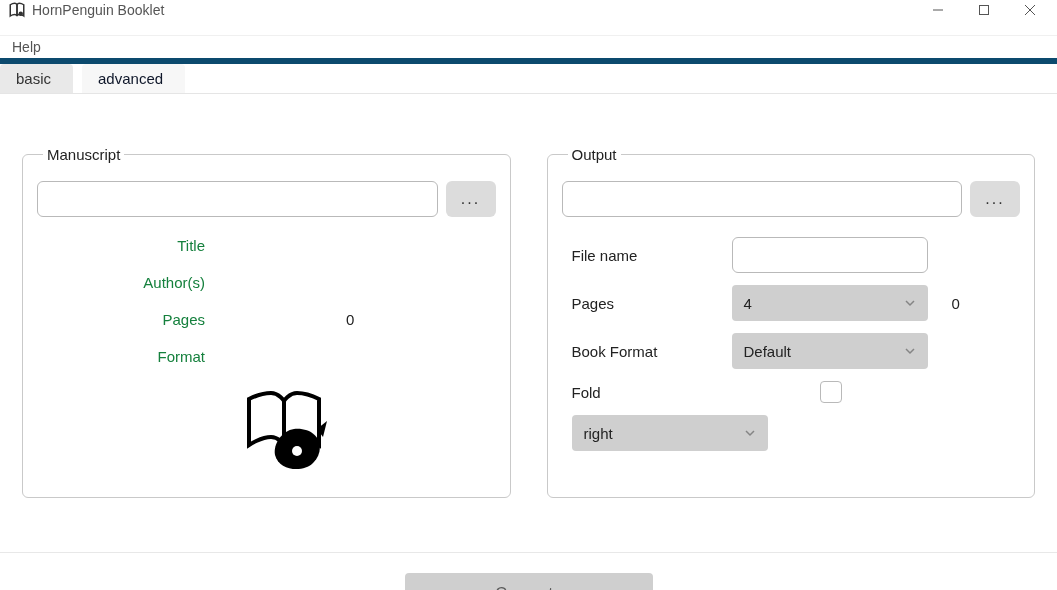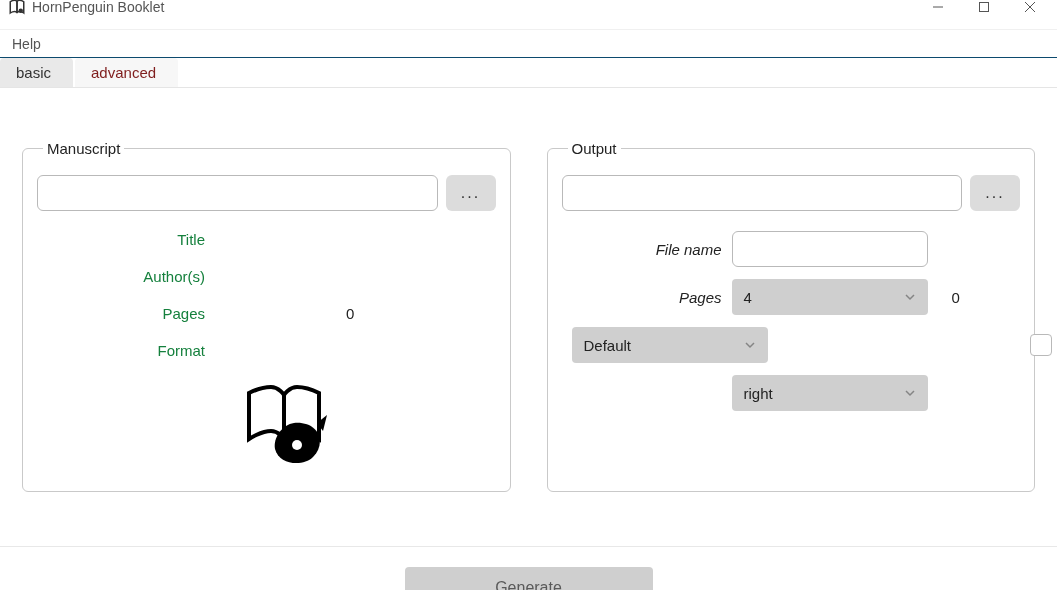--- a/index.html
+++ b/index.html
@@ -7,60 +7,61 @@
     margin: 0;
     font-family: "Segoe UI", Tahoma, sans-serif;
     font-size: 14px;
     color: #222;
     background: #fff;
     width: 1057px;
     height: 590px;
     overflow: hidden;
   }
   .titlebar {
-    height: 30px;
+    height: 36px;
     display: flex;
     align-items: center;
     padding: 0 4px 16px 8px;
     border-bottom: 1px solid #f0f0f0;
     color: #555;
   }
   .titlebar .title-icon { width: 18px; height: 18px; margin-right: 6px; }
   .titlebar .title { flex: 0 0 auto; }
   .titlebar .spacer { flex: 1; }
   .winbtn {
     width: 46px; height: 34px; display: flex; align-items: center; justify-content: center;
     color: #333;
   }
   .winbtn svg { width: 12px; height: 12px; }
   .menubar {
     height: 28px; display: flex; align-items: center;
-    padding: 0 6px; color: #555; border-bottom: 1px solid #0c4a6e;
+    padding: 0 6px; color: #555; border-bottom: 6px solid #0c4a6e;
   }
   .menubar .menu-item { padding: 4px 6px; }
 
   .tabs {
     display: flex; align-items: flex-start;
     border-bottom: 1px solid #e5e5e5;
     padding: 0;
     height: 30px;
+    gap: 7px;
   }
   .tab {
     padding: 6px 22px 6px 16px;
     color: #333;
     font-size: 15px;
   }
   .tab.active {
     background: #e9e9e9;
     border-top-left-radius: 4px;
     border-top-right-radius: 4px;
   }
   .tab.inactive {
     background: #f7f7f7;
-    color: #7f1d1d;
+    color: #0f172a;
     border-top-left-radius: 4px;
     border-top-right-radius: 4px;
     margin-left: 2px;
   }
 
   .panes {
     display: flex; gap: 36px;
     padding: 52px 22px 10px 22px;
   }
   fieldset.group {
@@ -116,21 +117,21 @@
   .logo-wrap { grid-column: 1 / span 2; display:flex; justify-content:center; padding-top: 6px; }
 
   .out-grid {
     display: grid;
     grid-template-columns: 150px 200px 60px;
     row-gap: 12px;
     column-gap: 10px;
     align-items: center;
     padding: 6px 4px 0 10px;
   }
-  .out-grid .lbl { text-align: right; font-size: 15px; font-style: italic; }
+  .out-grid .lbl { text-align: left; font-size: 15px; }
   .text-input {
     width: 196px; height: 36px;
     border: 1px solid #b9b9b9; border-radius: 6px;
     padding: 0 10px; background: #fff; outline: none;
   }
   .combo {
     width: 196px; height: 36px;
     background: #cfcfcf; border: none; border-radius: 4px;
     display: flex; align-items: center; justify-content: space-between;
     padding: 0 12px; color: #222; font-size: 15px;
@@ -247,30 +248,32 @@
       <div class="combo">
         <span>4</span>
         <span class="chev">
           <svg width="12" height="12" viewBox="0 0 12 12">
               <path d="M2 4 L6 8 L10 4" fill="none" stroke="#555" stroke-width="1.5"></path>
             </svg>
         </span>
       </div>
       <div class="count">0</div>
 
+      <div class="lbl">Book Format</div>
       <div class="combo">
         <span>Default</span>
         <span class="chev">
           <svg width="12" height="12" viewBox="0 0 12 12">
               <path d="M2 4 L6 8 L10 4" fill="none" stroke="#555" stroke-width="1.5"></path>
             </svg>
         </span>
       </div>
       <div></div>
 
+      <div class="lbl">Fold</div>
       <div>
         <div class="checkbox"></div>
       </div>
       <div></div>
 
       <div class="combo">
         <span>right</span>
         <span class="chev">
           <svg width="12" height="12" viewBox="0 0 12 12">
               <path d="M2 4 L6 8 L10 4" fill="none" stroke="#555" stroke-width="1.5"></path>

